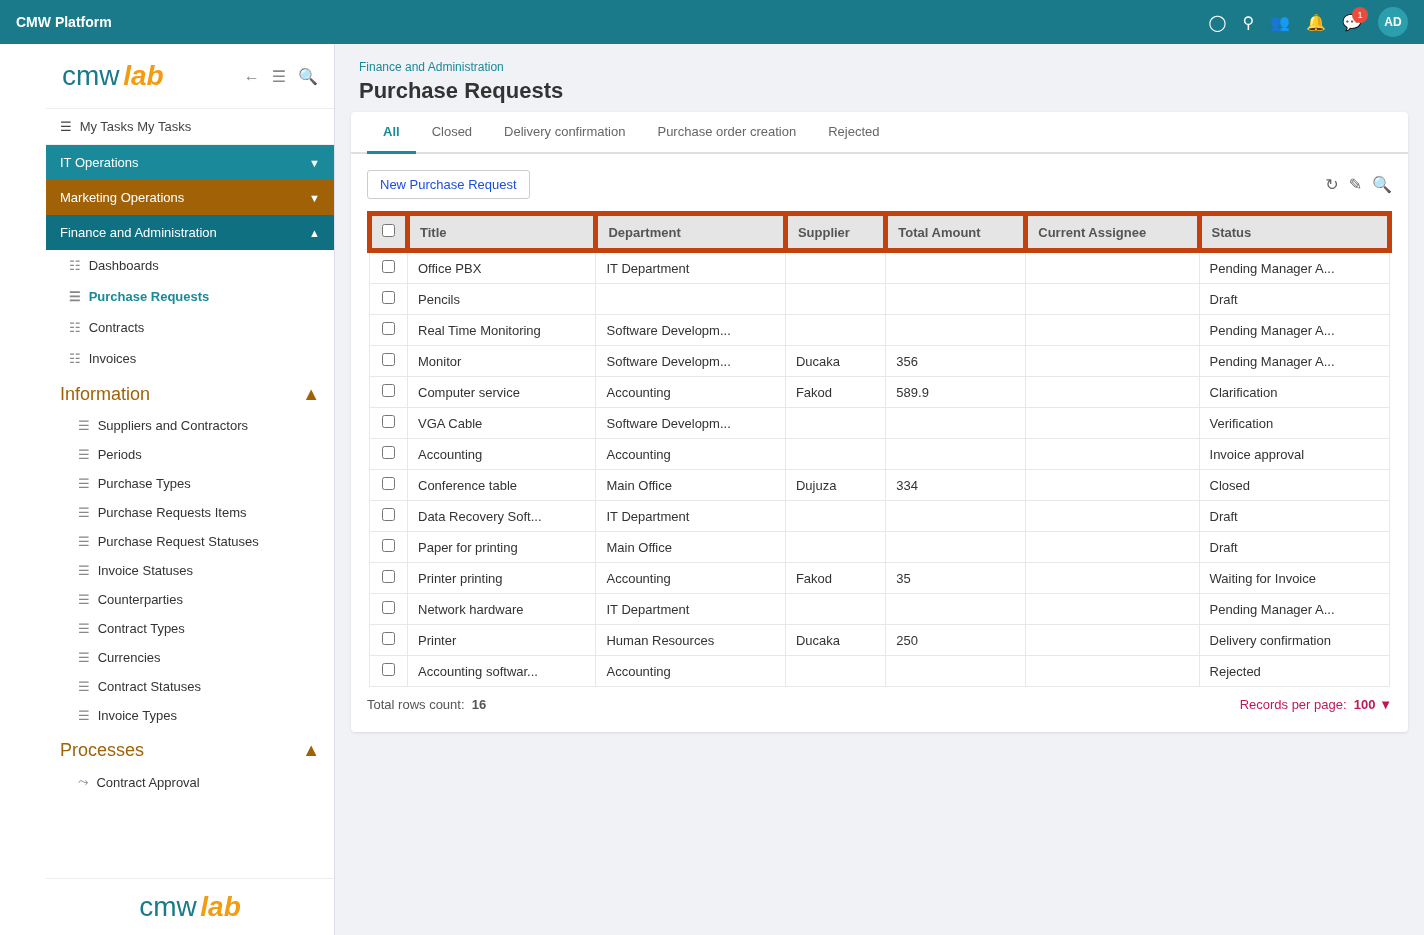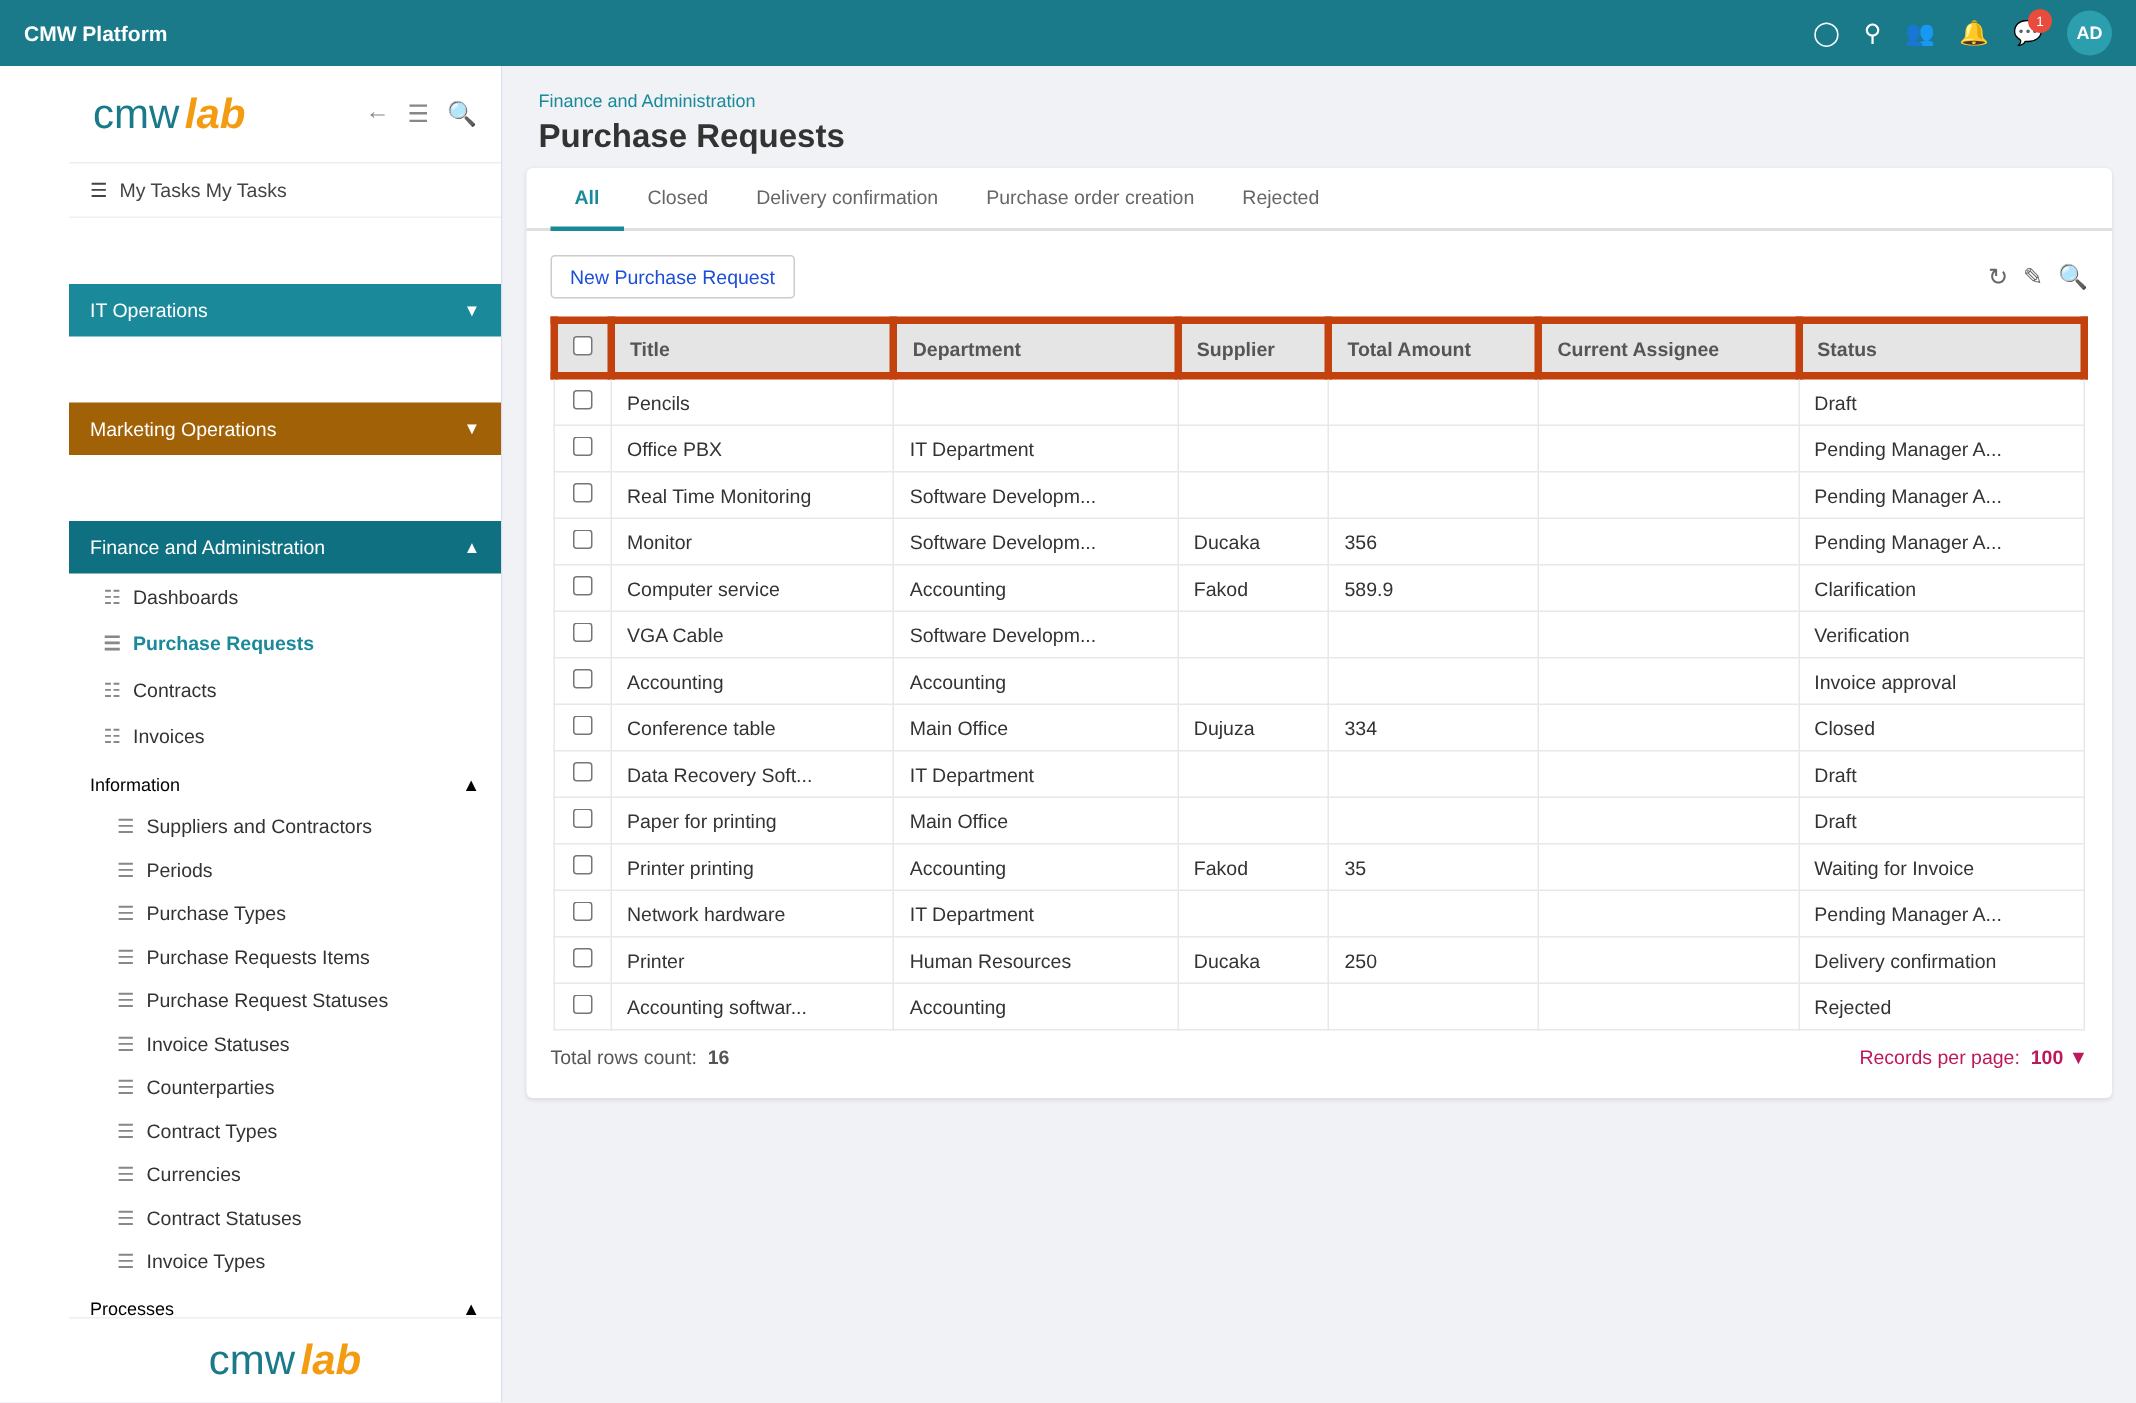--- a/index.html
+++ b/index.html
@@ -74,43 +74,42 @@
       cursor: pointer;
       border-bottom: 1px solid #f0f0f0;
     }
 
     .nav-group-header {
       display: flex; align-items: center; justify-content: space-between;
       padding: 10px 14px;
       cursor: pointer;
       color: white;
       font-size: 13px;
-      margin-top: 44px;
     }
     .nav-group-header.teal { background: #1a8a9a; }
     .nav-group-header.teal-dark { background: #a16207; }
     .nav-group-header.teal-darker { background: #0e7080; }
     .chevron { font-size: 11px; }
 
     .nav-sub-item {
       display: flex; align-items: center; gap: 8px;
       padding: 8px 16px 8px 20px;
       color: #333;
       cursor: pointer;
       font-size: 13px;
       border-left: 3px solid transparent;
     }
     .nav-sub-item.active { color: #1a8a9a; font-weight: 600; }
     .nav-sub-item .icon { color: #888; font-size: 13px; }
 
     .nav-section-label {
       display: flex; align-items: center; justify-content: space-between;
       padding: 10px 14px 6px 14px;
-      color: #000000;
-      font-size: 12px;
+      color: #a16207;
+      font-size: 18px;
       cursor: pointer;
     }
 
     .nav-sub-sub-item {
       display: flex; align-items: center; gap: 8px;
       padding: 7px 14px 7px 32px;
       color: #333;
       cursor: pointer;
       font-size: 13px;
     }
@@ -379,35 +378,35 @@
                 <th>Department</th>
                 <th>Supplier</th>
                 <th>Total Amount</th>
                 <th>Current Assignee</th>
                 <th>Status</th>
               </tr>
           </thead>
           <tbody id="table-body">
               <tr>
                 <td class="checkbox-cell"><input type="checkbox" style=""></td>
-                <td>Pencils</td>
-                <td></td>
-                <td></td>
-                <td></td>
-                <td></td>
-                <td>Draft</td>
-              </tr>
-              <tr>
-                <td class="checkbox-cell"><input type="checkbox" style=""></td>
                 <td>Office PBX</td>
                 <td>IT Department</td>
                 <td></td>
                 <td></td>
                 <td></td>
                 <td>Pending Manager A...</td>
+              </tr>
+              <tr>
+                <td class="checkbox-cell"><input type="checkbox" style=""></td>
+                <td>Pencils</td>
+                <td></td>
+                <td></td>
+                <td></td>
+                <td></td>
+                <td>Draft</td>
               </tr>
               <tr>
                 <td class="checkbox-cell"><input type="checkbox" style=""></td>
                 <td>Real Time Monitoring</td>
                 <td>Software Developm...</td>
                 <td></td>
                 <td></td>
                 <td></td>
                 <td>Pending Manager A...</td>
               </tr>

